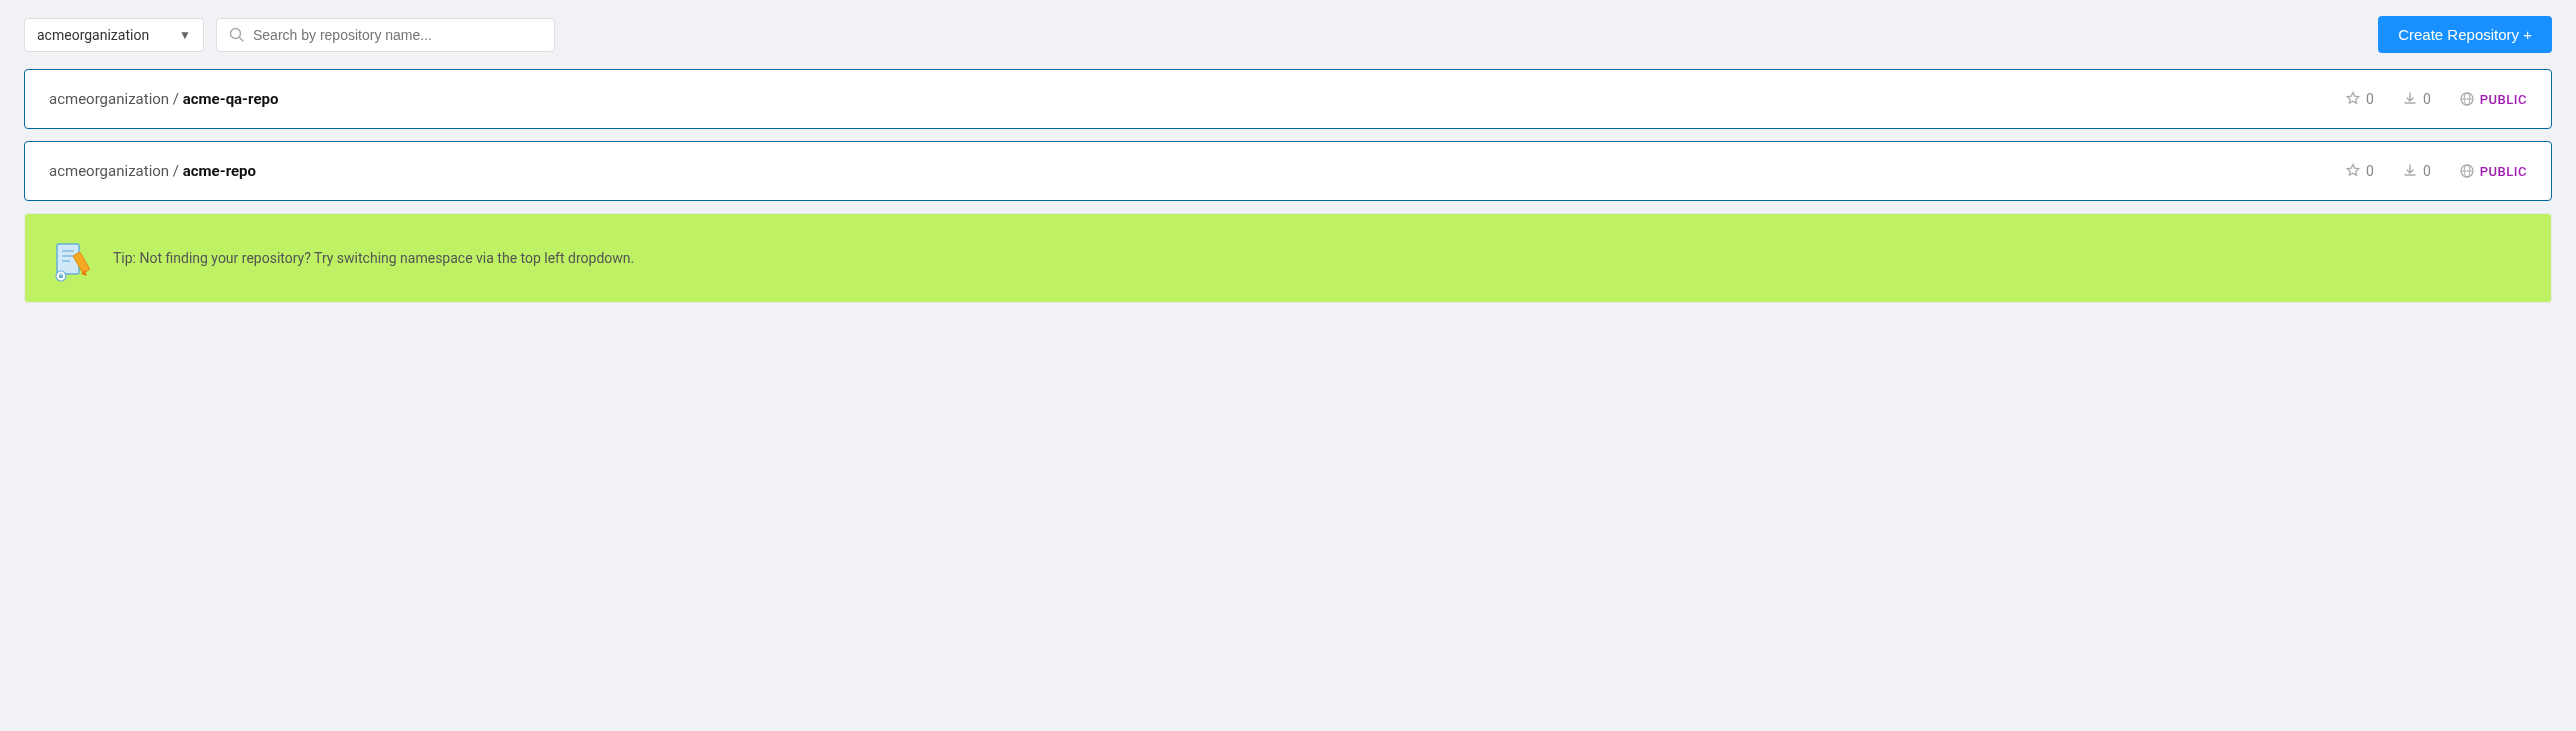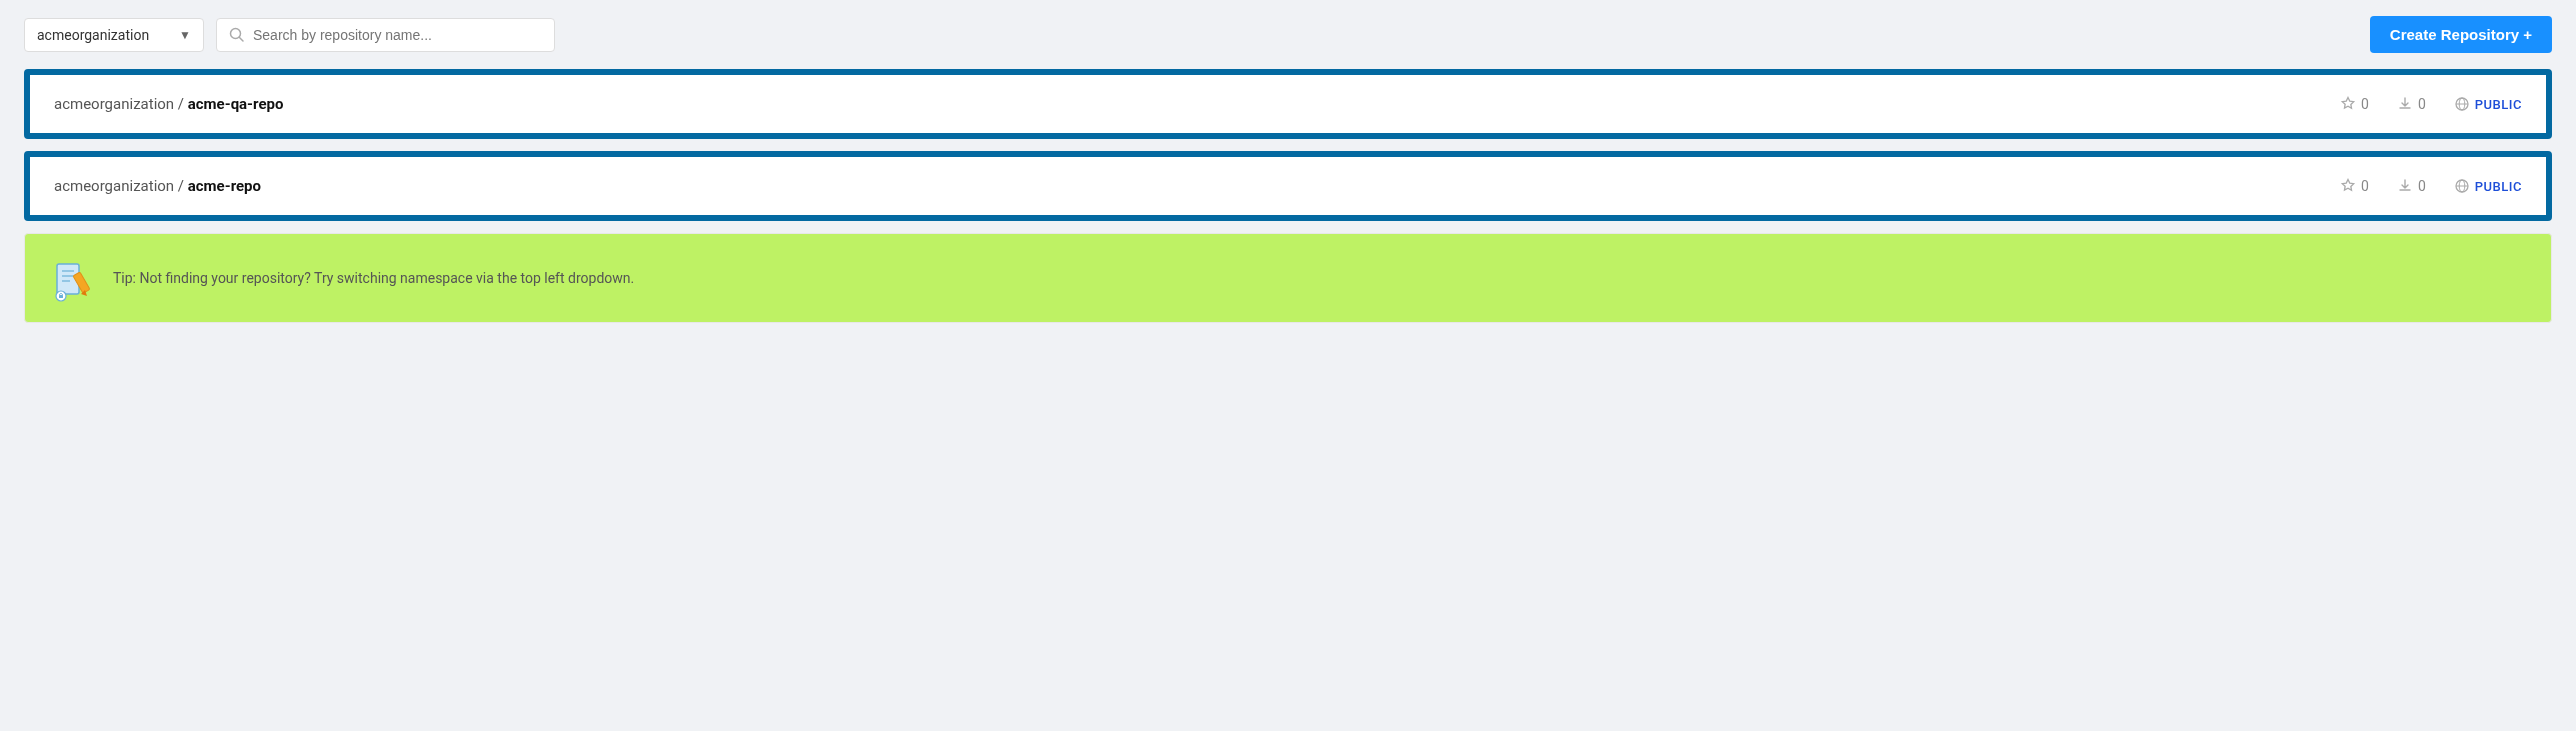--- a/index.html
+++ b/index.html
@@ -72,39 +72,39 @@
       flex: 1;
     }
 
     .create-repo-btn {
       background-color: #1890ff;
       color: #fff;
       border: none;
       border-radius: 4px;
       padding: 10px 20px;
       font-size: 15px;
-      font-weight: 700;
+      font-weight: 400;
       cursor: pointer;
       display: flex;
       align-items: center;
       gap: 6px;
       white-space: nowrap;
     }
 
     .content-area {
       padding: 0 24px;
       display: flex;
       flex-direction: column;
       gap: 12px;
     }
 
     .repo-card {
       background: #fff;
       border-radius: 4px;
-      border: 6px solid #0369a1;
+      border: 1px solid #0369a1;
       padding: 20px 24px;
       display: flex;
       align-items: center;
       justify-content: space-between;
     }
 
     .repo-name {
       font-size: 15px;
       color: #555;
     }
@@ -126,21 +126,21 @@
       gap: 5px;
       color: #888;
       font-size: 14px;
     }
 
     .meta-item .icon-svg {
       color: #aaa;
     }
 
     .visibility-label {
-      color: #1d4ed8;
+      color: #a21caf;
       font-size: 13px;
       font-weight: 500;
       letter-spacing: 0.5px;
     }
 
     .tip-card {
       background: #bef264;
       border-radius: 4px;
       border: 1px solid #e8e8e8;
       padding: 20px 24px;

